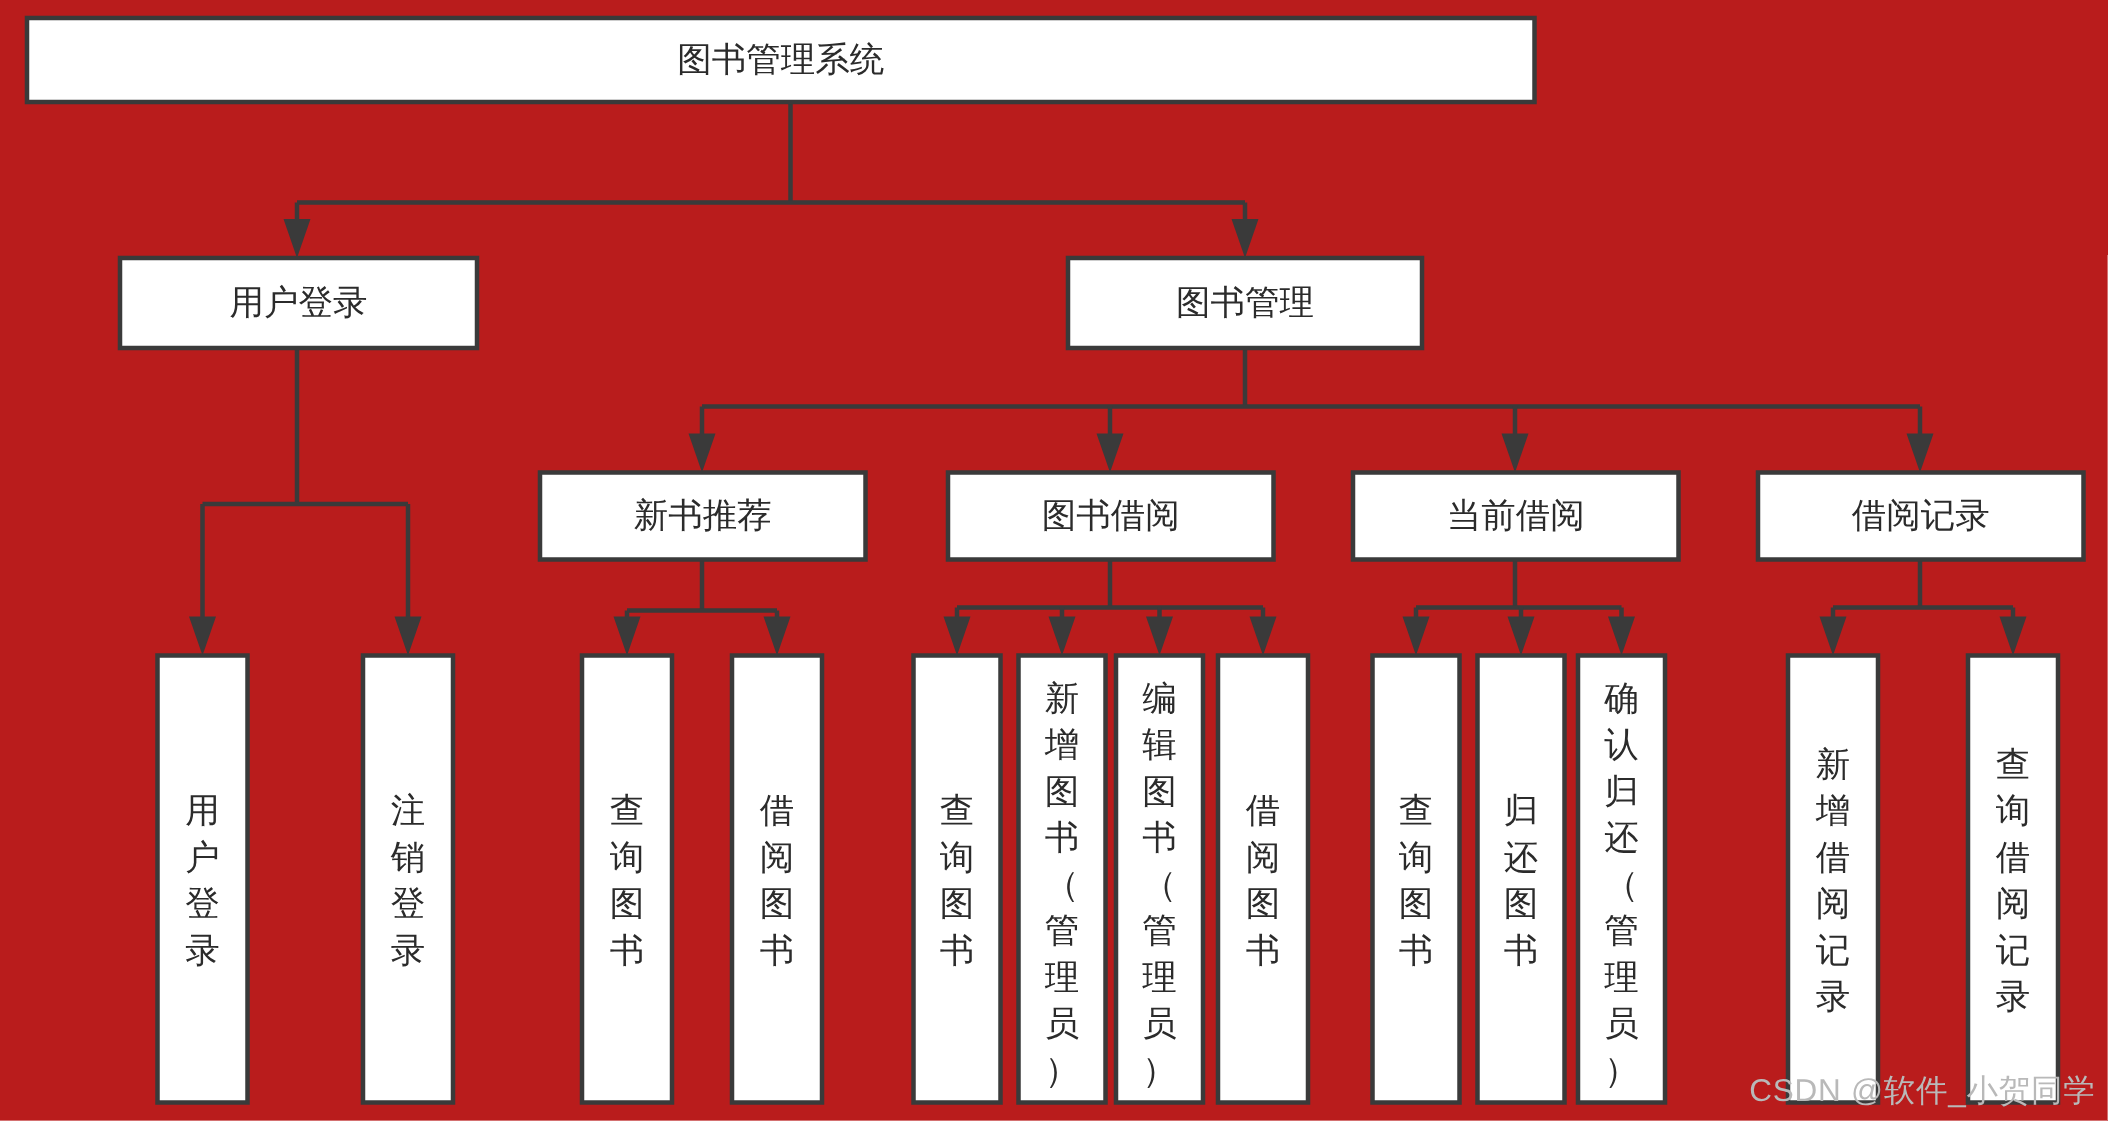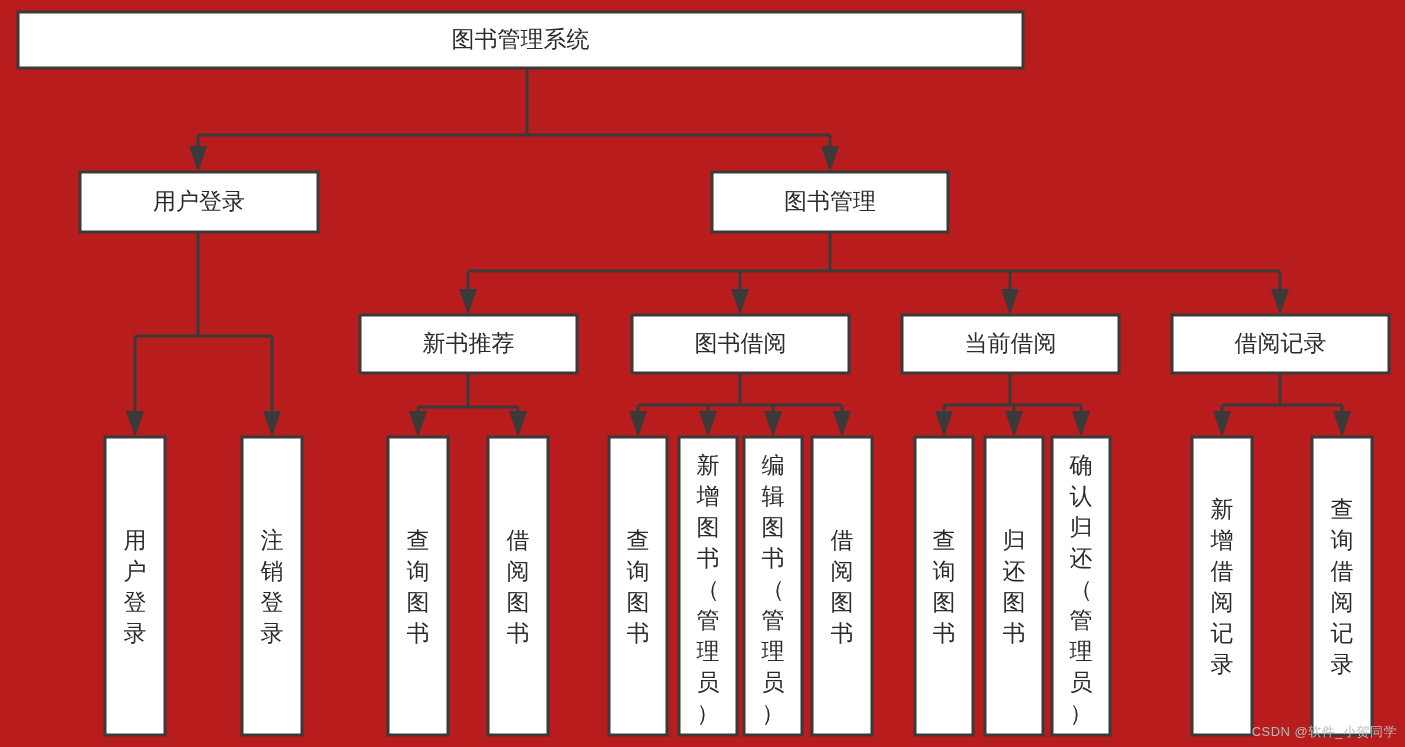--- a/index.html
+++ b/index.html
@@ -54,21 +54,21 @@
     font-family: "Liberation Sans", "DejaVu Sans", sans-serif;
     font-size: 23px;
     fill: #2b2b2b;
     text-anchor: middle;
   }
   .watermark-text {
     position: absolute;
     right: 8px;
     bottom: 6px;
     font-family: "Liberation Sans", "DejaVu Sans", sans-serif;
-    font-size: 13px;
+    font-size: 21px;
     color: #b9b9b9;
     white-space: nowrap;
     letter-spacing: 0.5px;
     user-select: none;
   }
 </style>
 </head>
 <body>
 
 <div id="diagram-root">

